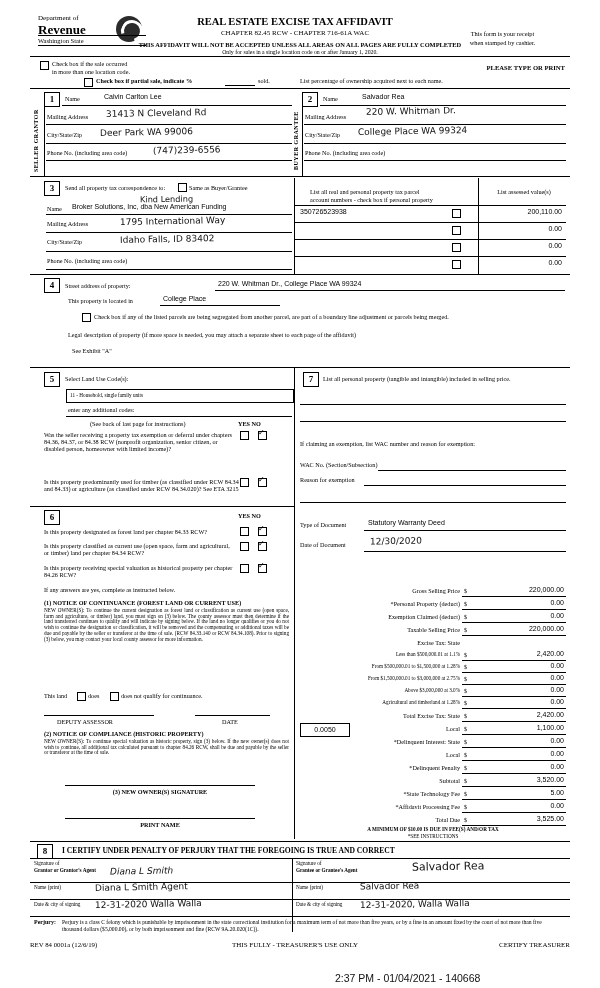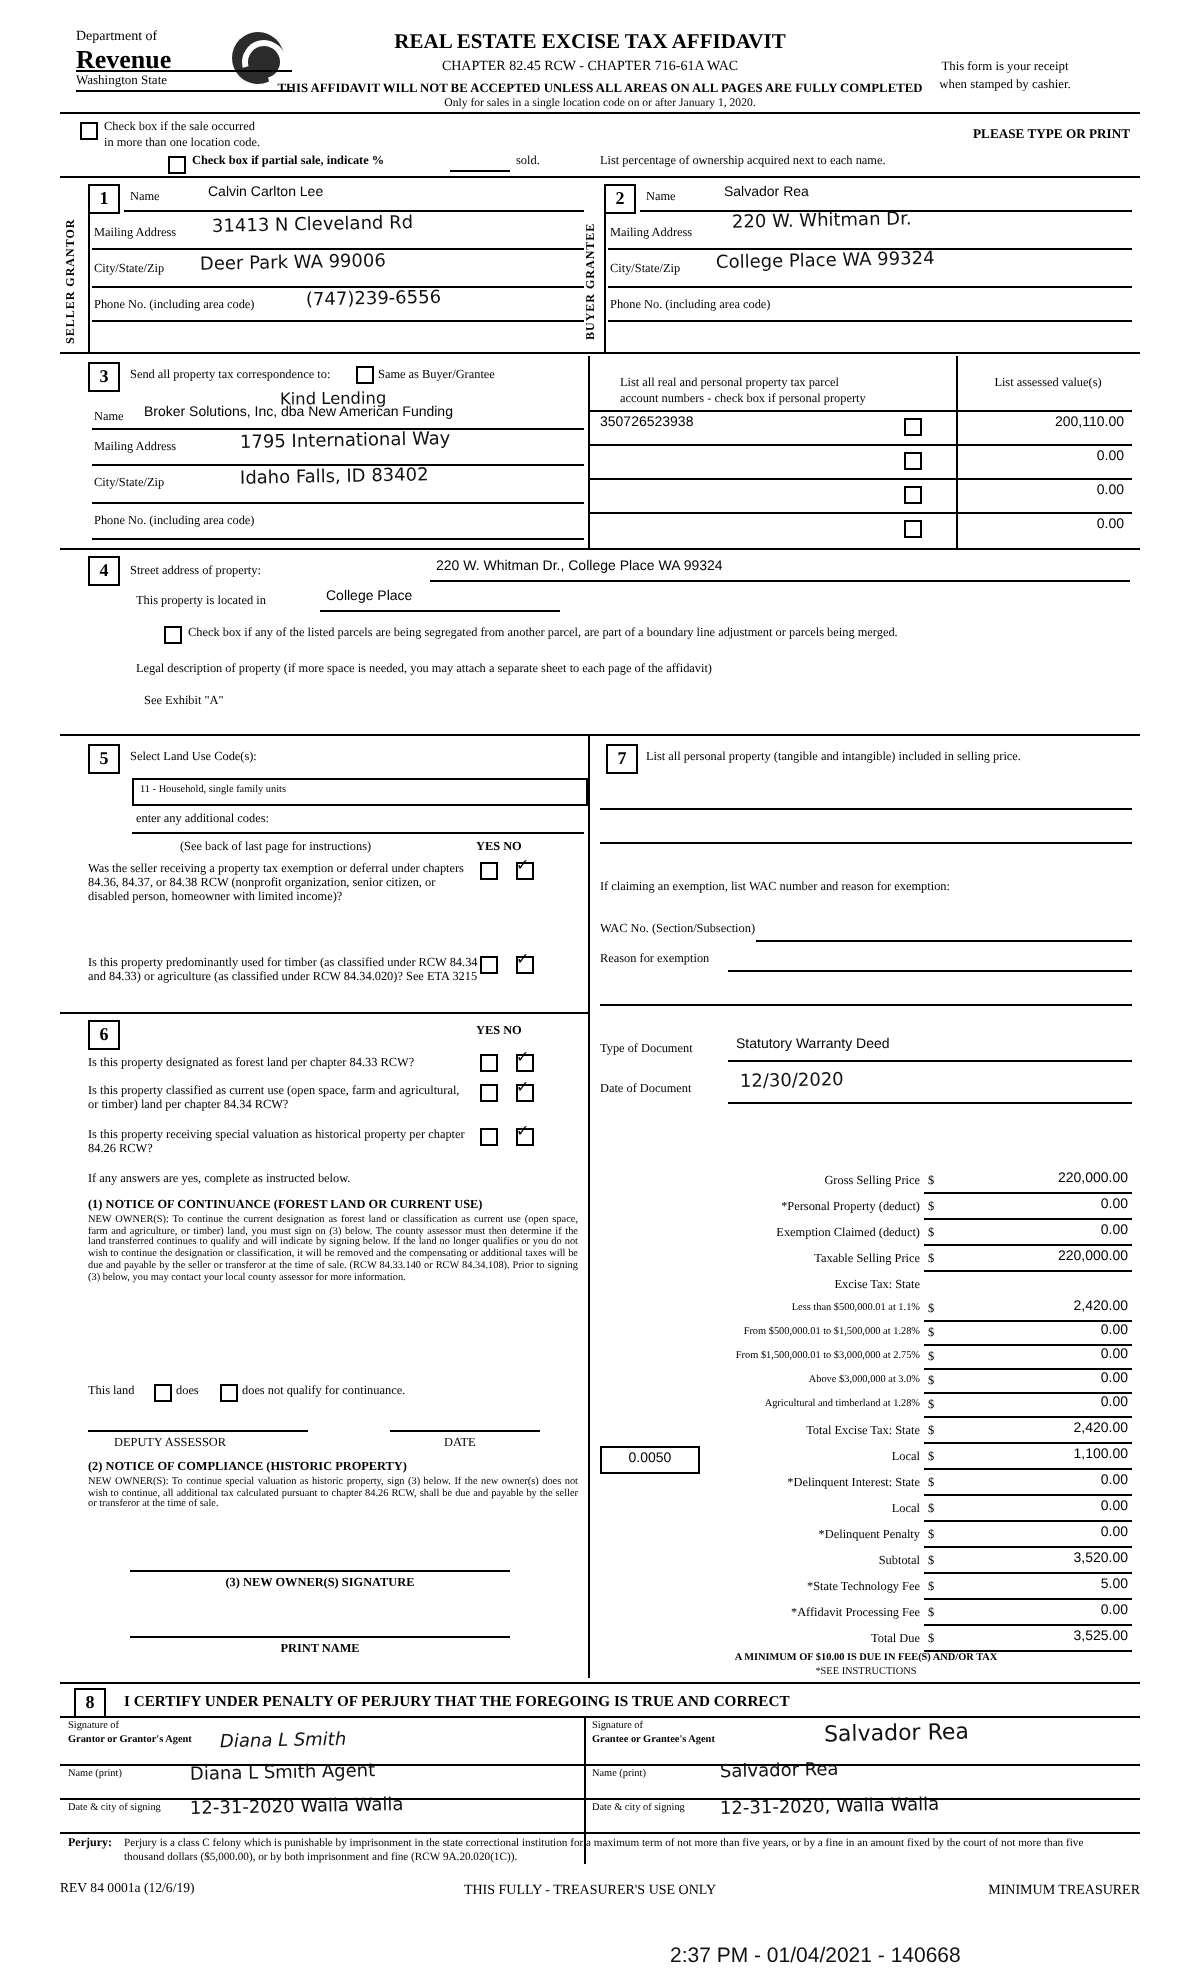--- a/index.html
+++ b/index.html
@@ -392,17 +392,17 @@
 
   <div class="abs tiny" style="left:296px;top:902px;">Date &amp; city of signing</div>
   <div class="abs hand" style="left:360px;top:899px;">12-31-2020, Walla Walla</div>
 
   <div class="abs bold" style="left:34px;top:919px;font-size:6px;">Perjury:</div>
   <div class="abs" style="left:62px;top:919px;width:500px;font-size:5.6px;line-height:1.25;">Perjury is a class C felony which is punishable by imprisonment in the state correctional institution for a maximum term of not more than five years, or by a fine in an amount fixed by the court of not more than five thousand dollars ($5,000.00), or by both imprisonment and fine (RCW 9A.20.020(1C)).</div>
 
   <div class="footerbar">
     <div class="abs" style="left:0;top:0;font-size:6.8px;">REV 84 0001a (12/6/19)</div>
     <div class="abs ctr" style="left:130px;top:0;width:270px;font-size:7px;">THIS FULLY - TREASURER'S USE ONLY</div>
-    <div class="abs right" style="left:420px;top:0;width:120px;font-size:7px;">MINIMUM TREASURER</div>
+    <div class="abs right" style="left:420px;top:0;width:120px;font-size:7px;">CERTIFY TREASURER</div>
   </div>
   <div class="stamp">2:37 PM - 01/04/2021 - 140668</div>
 
 </div>
 
 </body></html>

